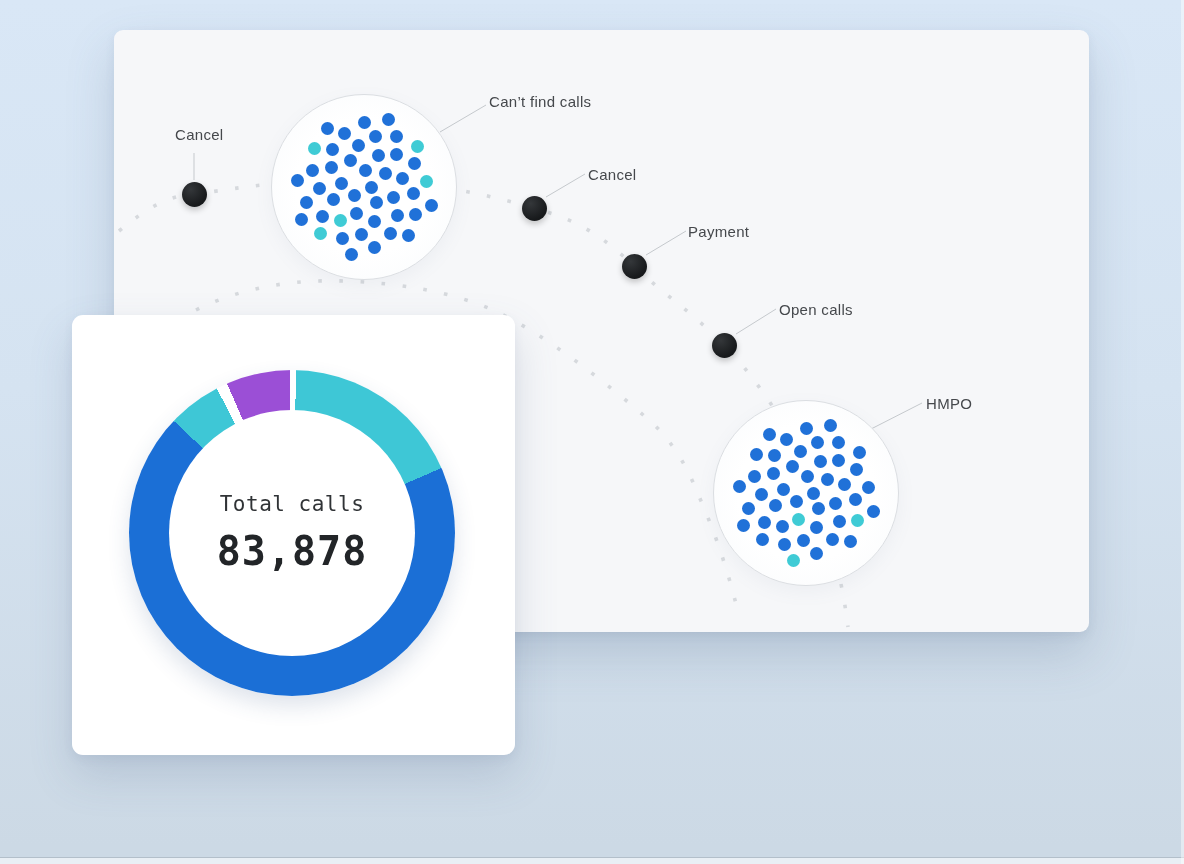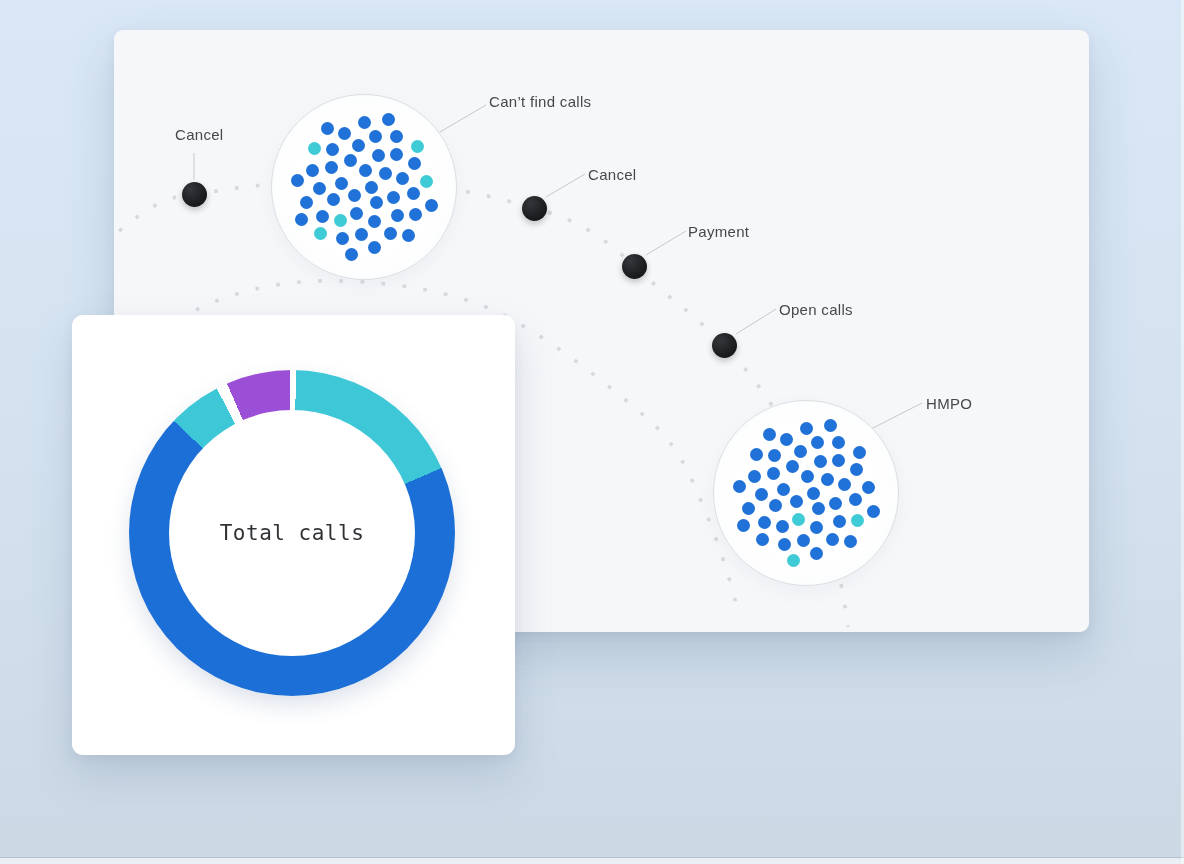--- a/index.html
+++ b/index.html
@@ -186,19 +186,20 @@
         <div class="bubble" style="left: 22.5193px; top: 117.821px; background: rgb(32, 113, 216);"></div>
         <div class="bubble" style="left: 110.389px; top: 18.3663px; background: rgb(32, 113, 216);"></div>
       </div>
       <div class="milestone-label" style="left: 926px; top: 395px;">HMPO</div>
     </div>
 
   <div class="summary-card">
     <div class="donut-ring" style="background: conic-gradient(rgb(255, 255, 255) 0deg, rgb(255, 255, 255) 1.5deg, rgb(62, 199, 214) 1.5deg, rgb(62, 199, 214) 66.5deg, rgb(27, 111, 214) 66.5deg, rgb(27, 111, 214) 313.5deg, rgb(62, 199, 214) 313.5deg, rgb(62, 199, 214) 332.5deg, rgb(255, 255, 255) 332.5deg, rgb(255, 255, 255) 336.5deg, rgb(155, 79, 214) 336.5deg, rgb(155, 79, 214) 359.2deg, rgb(255, 255, 255) 359.2deg, rgb(255, 255, 255) 360deg);">
       <div class="donut-hole">
         <div class="donut-title">Total calls</div>
+        <div class="donut-value">83,878</div>
       </div>
     </div>
   </div>
 
   <div class="bottom-strip"></div>
   <div class="right-strip"></div>
 </div>
 
 </body></html>

